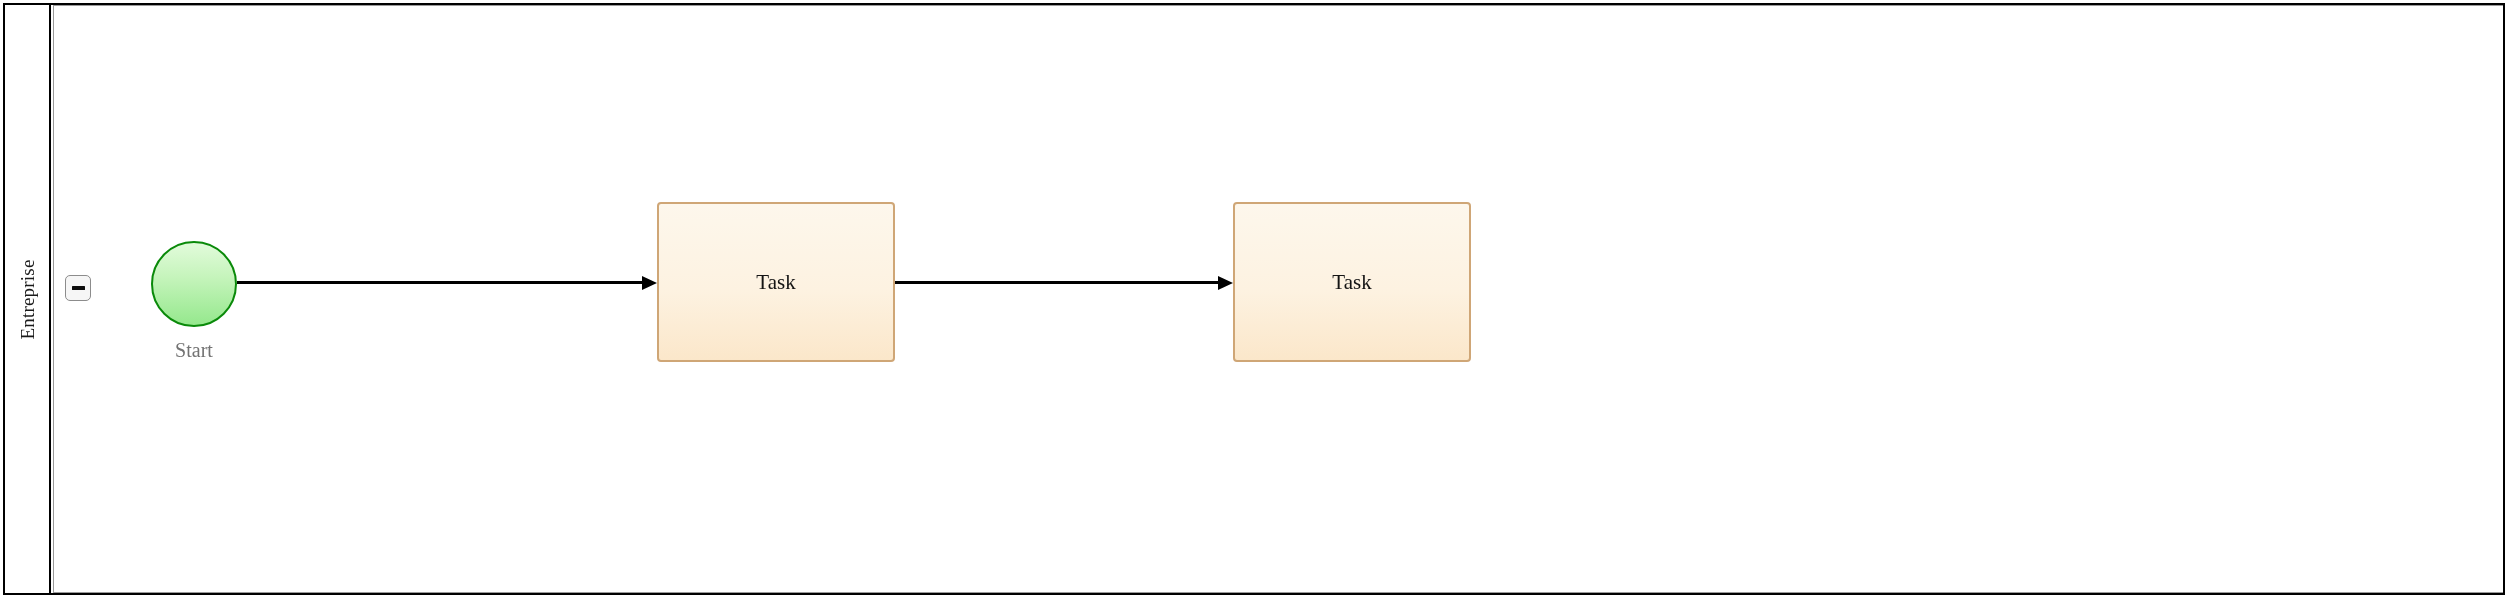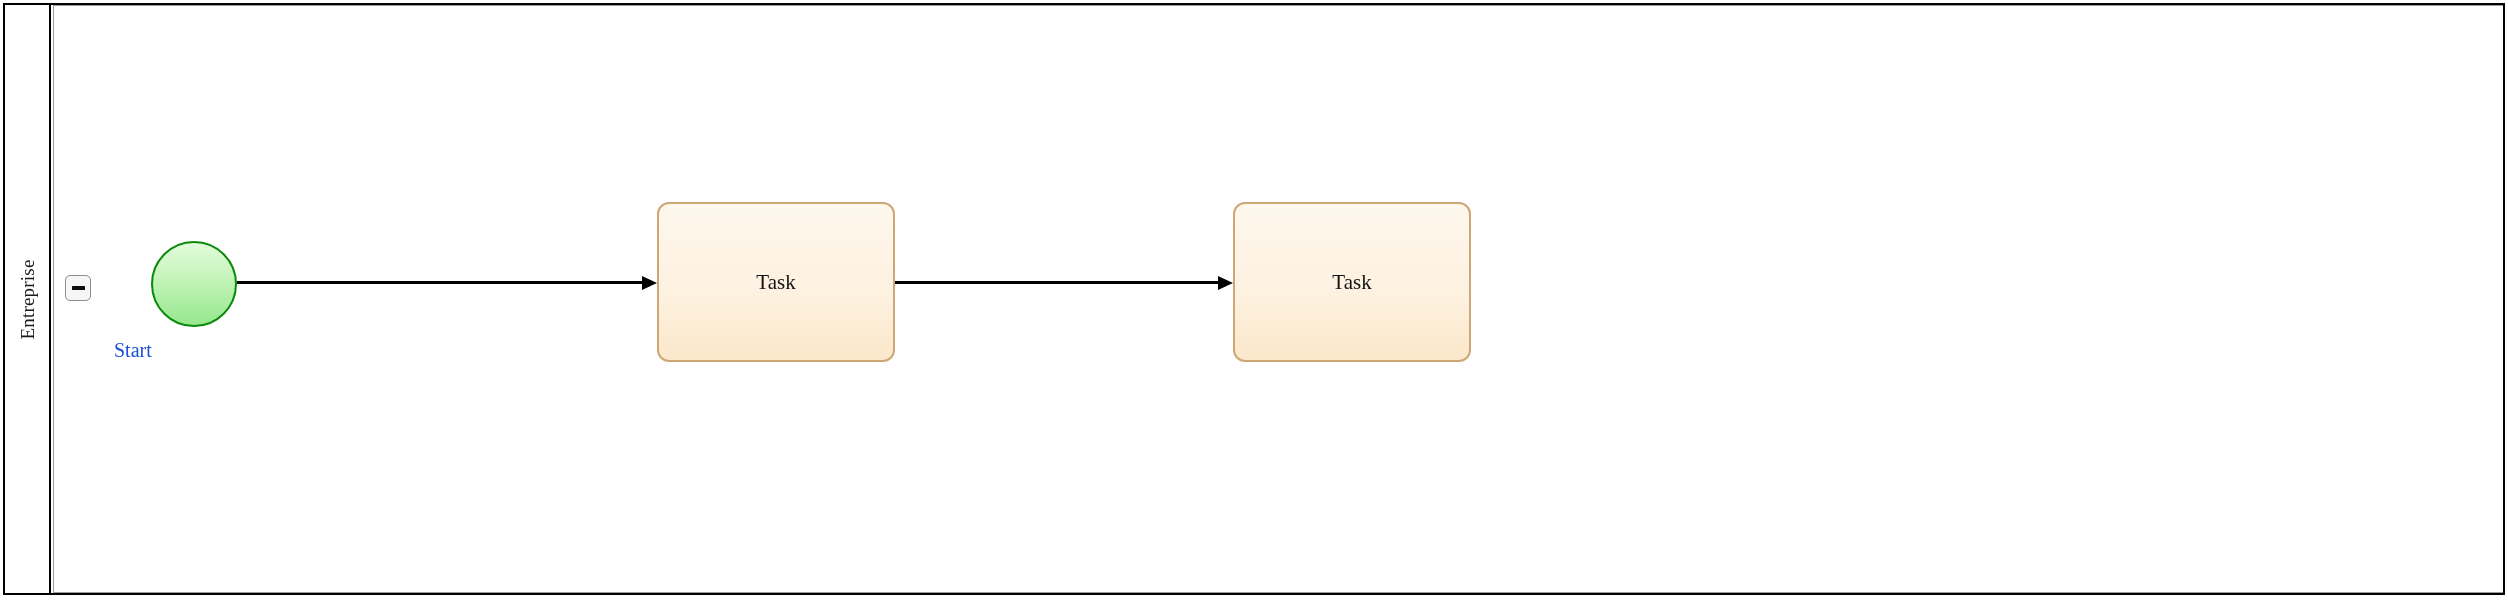--- a/index.html
+++ b/index.html
@@ -108,35 +108,35 @@
     box-sizing: border-box;
     border-radius: 50%;
     border: 2.4px solid #0a8a0a;
     background: linear-gradient(to bottom, #e2fbdb 0%, #c5f4bb 42%, #95e88d 100%);
   }
   .start-label {
     position: absolute;
     left: 60px;
     top: 333px;
     width: 160px;
-    text-align: left;
+    text-align: center;
     font-size: 20px;
-    color: #1d4ed8;
+    color: #737373;
     font-family: "Liberation Serif", "DejaVu Serif", serif;
     white-space: nowrap;
   }
 
   
   .task {
     position: absolute;
     width: 238px;
     height: 160px;
     box-sizing: border-box;
     border: 2px solid #cfa676;
-    border-radius: 12px;
+    border-radius: 4px;
     background: linear-gradient(to bottom, #fdf7ec 0%, #fdf2e1 55%, #fbe7ca 100%);
     display: flex;
     align-items: center;
     justify-content: center;
   }
   .task-label {
     font-size: 21px;
     color: #141414;
     font-family: "Liberation Serif", "DejaVu Serif", serif;
     white-space: nowrap;

